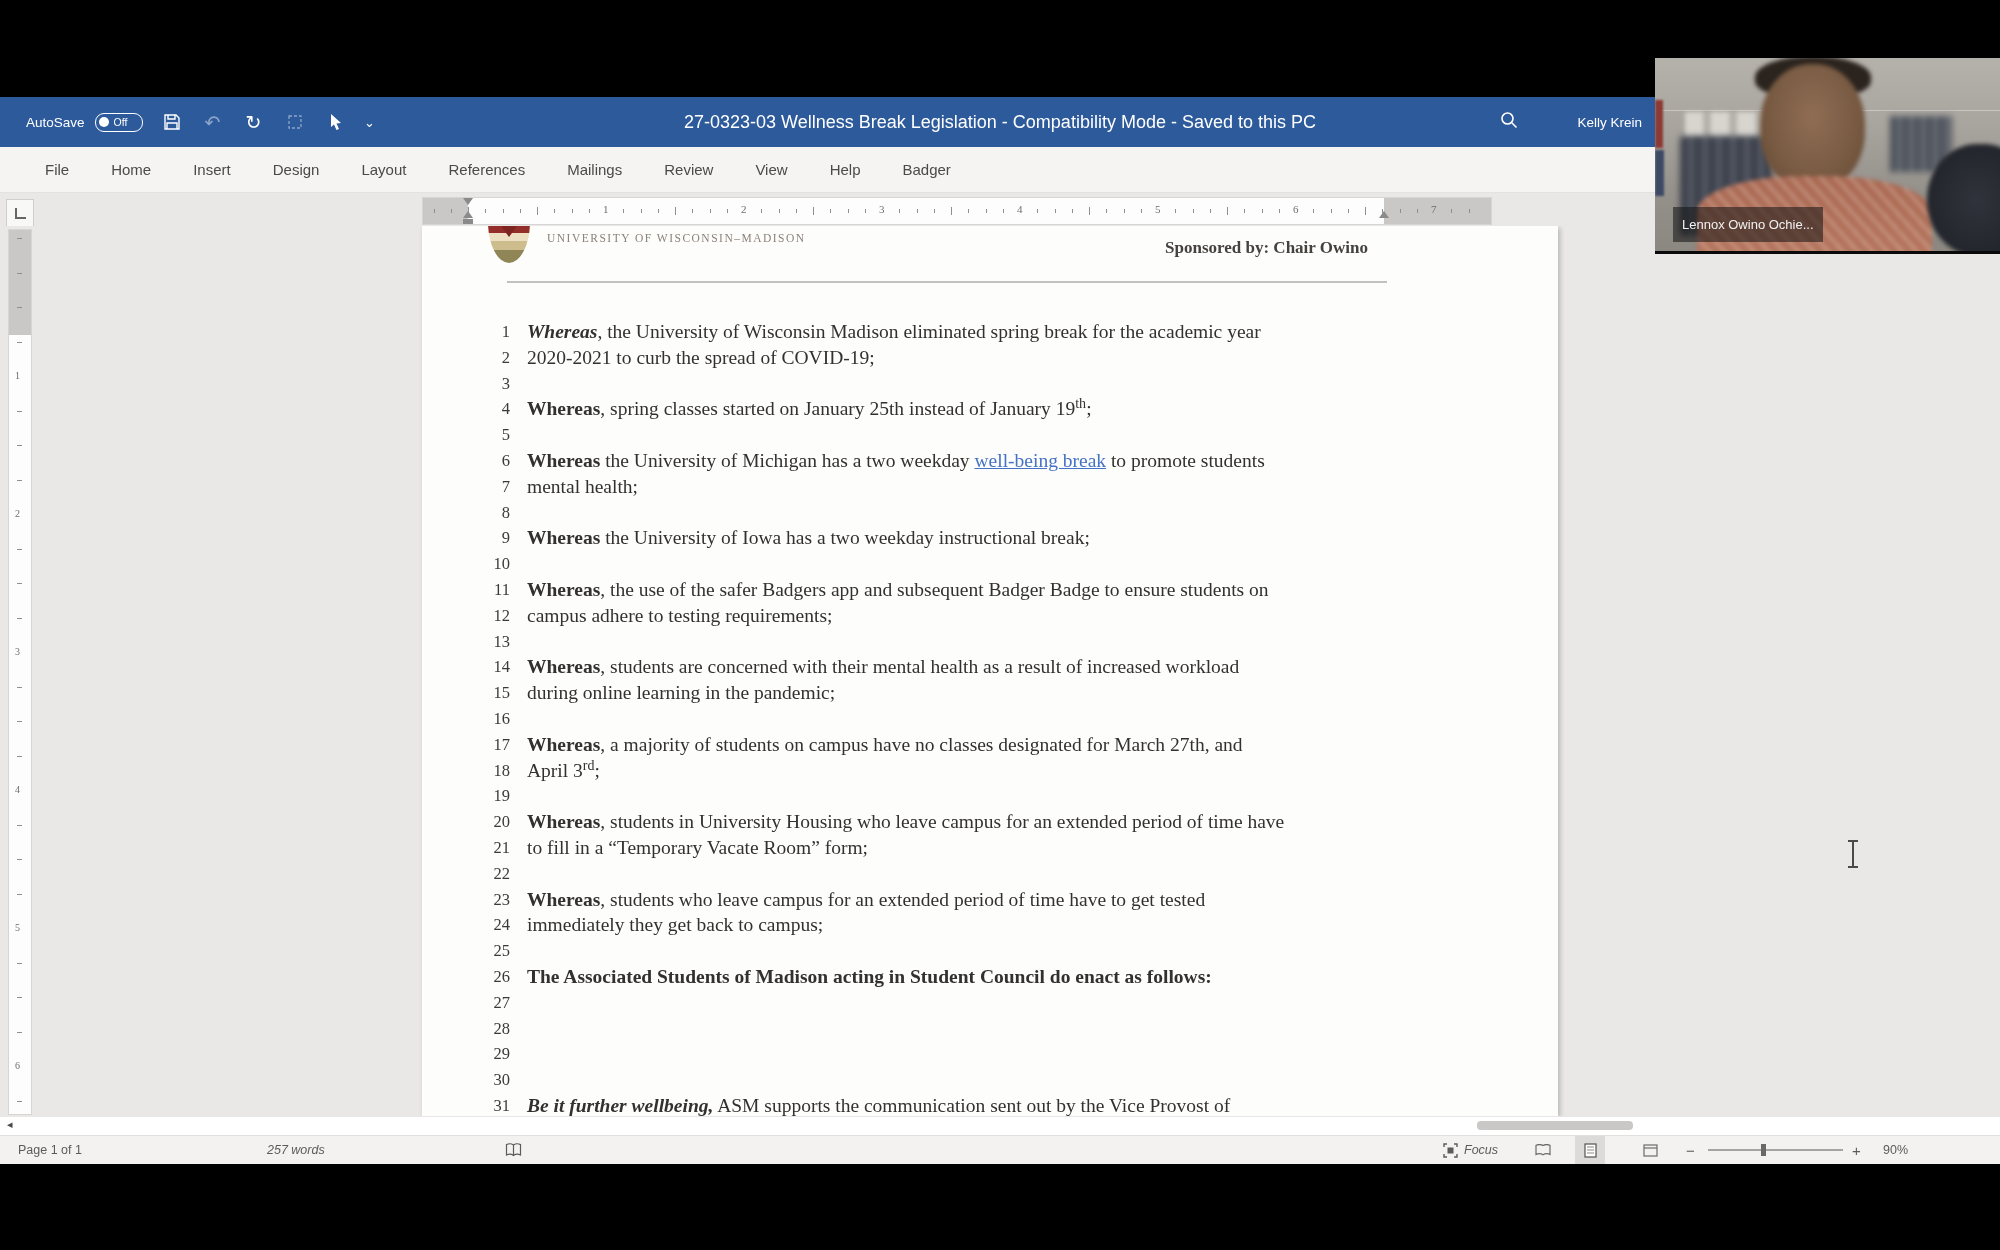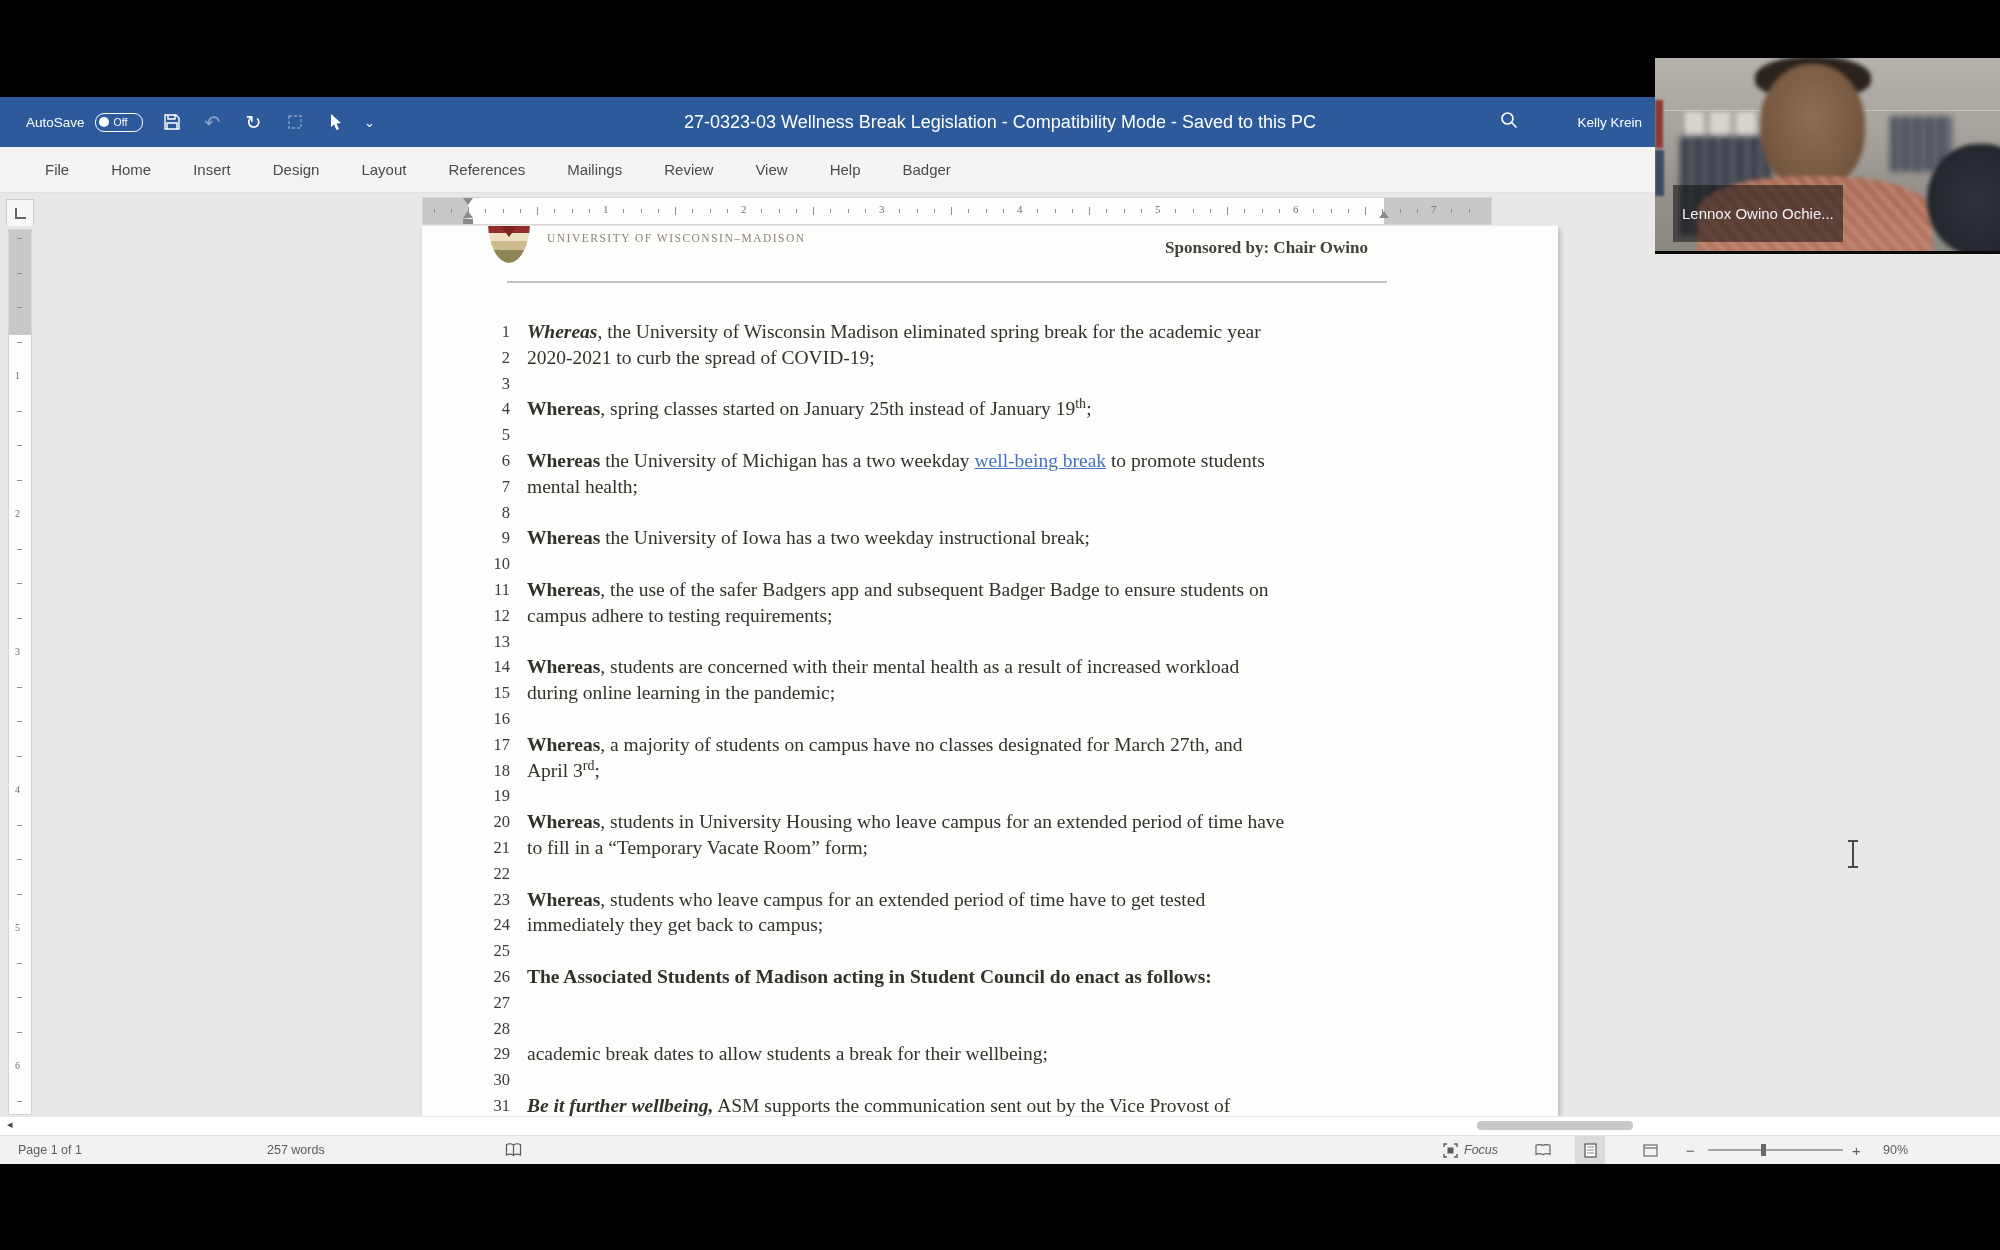--- a/index.html
+++ b/index.html
@@ -81,21 +81,21 @@
   .ibeam{position:absolute;left:1845px;top:613px;}
   
   .hscroll{position:relative;height:18px;background:#fff;border-top:1px solid #e8e7e5;cursor:default;}
   .hscroll .arr{position:absolute;left:7px;top:1px;font-size:11px;color:#4a4a4a;}
   .hscroll .thumb{position:absolute;left:1477px;top:4px;width:156px;height:9px;background:#c9c8c6;border-radius:4px;cursor:pointer;}
   
   .statusbar{position:relative;height:28px;background:var(--status_bg,#f3f2f1);border-top:1px solid #e1e0de;
     font-size:12.5px;color:var(--status_text,#5d5b59);}
   .sb{position:absolute;top:0;height:28px;display:flex;align-items:center;cursor:pointer;}
   .sb-pageinfo{left:18px;}
-  .sb-words{left:267px;}
+  .sb-words{left:267px;font-style:italic;}
   .sb-proof{left:505px;}
   .sb-focus{left:1443px;}
   .sb-focus span{margin-left:6px;font-style:italic;}
   .sb-view{width:30px;justify-content:center;}
   .sb-view.read{left:1528px;}
   .sb-view.print{left:1575px;background:#dcdbd9;}
   .sb-view.web{left:1635px;}
   .sb-zoomout{left:1686px;font-size:15px;}
   .sb-track{left:1708px;top:13px;width:135px;height:2px;background:#a5a4a2;position:absolute;cursor:pointer;}
   .sb-thumb{left:1761px;top:8px;width:5px;height:12px;background:#6b6967;position:absolute;cursor:pointer;}
@@ -116,22 +116,22 @@
   .wc-blue{left:0;top:92px;width:9px;height:46px;background:#3d4a66;filter:blur(1px);}
   .wc-hair{left:100px;top:-2px;width:116px;height:42px;background:#2b241e;border-radius:50% 50% 40% 40%;filter:blur(2px);}
   .wc-head{left:105px;top:6px;width:105px;height:126px;border-radius:48% 48% 46% 46%;filter:blur(2px);
     background:radial-gradient(ellipse at 50% 42%,#8f6d54 0%,#775941 62%,#5e4534 100%);}
   .wc-shirt{left:42px;top:118px;width:235px;height:80px;border-radius:45% 45% 0 0;filter:blur(2px);
     background:linear-gradient(180deg,#aa6a54,#b5755e);}
   .wc-shirt:after{content:"";position:absolute;inset:0;border-radius:inherit;
     background:repeating-linear-gradient(48deg,rgba(255,240,228,.28) 0 3px,transparent 3px 11px);}
   .wc-p2{left:272px;top:86px;width:100px;height:112px;border-radius:50% 42% 30% 50%;filter:blur(2px);
     background:radial-gradient(#30333b,#1d2026);}
-  .wc-name{left:18px;bottom:9px;background:rgba(18,18,18,.55);color:#f2f2f2;font-size:15px;
-    padding:20px 9px;white-space:nowrap;}
+  .wc-name{left:18px;bottom:9px;background:rgba(18,18,18,.55);color:#f2f2f2;font-size:13px;
+    padding:10px 9px;white-space:nowrap;}
 </style>
 </head>
 <body>
 
 <div id="screen">
   <div class="letterbox top"></div>
   <div class="letterbox bottom"></div>
 
   <div class="word-window">
 
@@ -403,21 +403,20 @@
             </div>
             <div class="line-row">
               <span class="line-number">27</span>
               <span class="line-text"></span>
             </div>
             <div class="line-row">
               <span class="line-number">28</span>
             </div>
             <div class="line-row">
               <span class="line-number">29</span>
-              <span class="line-text"><span class="seg-n">academic break dates to allow students a break for their wellbeing;</span></span>
             </div>
             <div class="line-row">
               <span class="line-number">30</span>
               <span class="line-text"></span>
             </div>
             <div class="line-row">
               <span class="line-number">31</span>
               <span class="line-text"><span class="seg-bi">Be it further wellbeing,</span><span class="seg-n"> ASM supports the communication sent out by the Vice Provost of</span></span>
             </div>
           </div>

